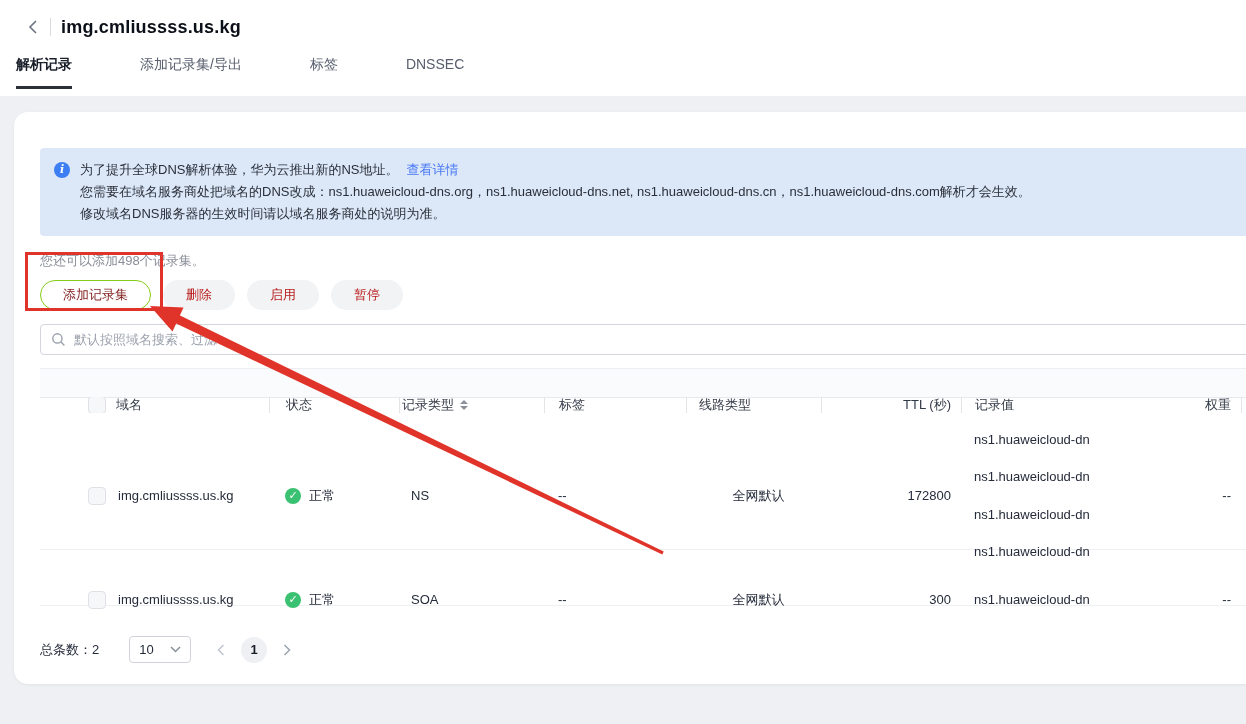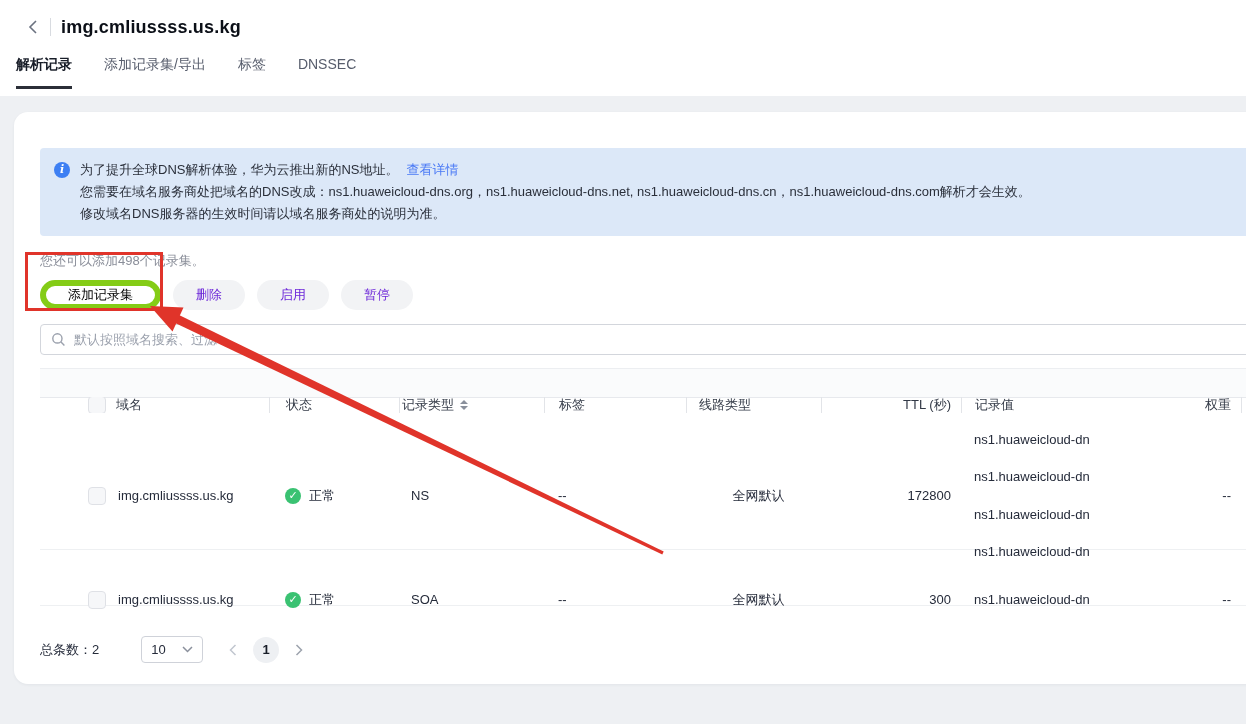--- a/index.html
+++ b/index.html
@@ -15,21 +15,21 @@
   
   .top-header {
     position:absolute; left:0; top:0; width:1246px; height:96px;
     background:#ffffff;
   }
   .title-row { display:flex; align-items:center; padding:16px 0 0 22px; }
   .back-btn { width:22px; height:22px; display:flex; align-items:center; justify-content:center; cursor:pointer; color:#6b7280; }
   .title-divider { width:1px; height:18px; background:#d8dbe0; margin:0 10px 0 6px; }
   .page-title { font-size:18px; font-weight:bold; color:#0b0f17; letter-spacing:.2px; }
 
-  .tabs { display:flex; gap:32px; padding-left:16px; margin-top:18px; }
+  .tabs { display:flex; gap:68px; padding-left:16px; margin-top:18px; }
   .tab { font-size:14px; color:#575d6c; padding-bottom:12px; cursor:pointer; }
   .tab.active { color:#181d28; font-weight:bold; border-bottom:3px solid #2b2f38; }
 
   
   .card {
     position:absolute; left:14px; top:112px; width:1500px; height:572px;
     background:#ffffff; border-radius:14px;
     box-shadow:0 1px 3px rgba(40,50,70,.06);
     padding:36px 0 0 26px;
     overflow:hidden;
@@ -51,22 +51,22 @@
   .banner-link { color:#4a79f5; margin-left:8px; cursor:pointer; text-decoration:none; }
 
   
   .quota-text { margin-top:16px; color:#8a8e99; height:18px; }
   .btn-row { display:flex; gap:12px; margin-top:10px; align-items:center; }
   .btn {
     height:30px; padding:0 22px; border-radius:15px;
     display:flex; align-items:center; justify-content:center;
     font-size:13px; cursor:pointer; border:1px solid transparent;
   }
-  .btn-primary { background:#fff; border:6px solid #84cc16; color:#000000; }
-  .btn-disabled { background:#f2f3f5; color:#6d28d9; cursor:default; }
+  .btn-primary { background:#fff; border:1px solid #84cc16; color:#7f1d1d; }
+  .btn-disabled { background:#f2f3f5; color:#b91c1c; cursor:default; }
 
   
   .search-box {
     margin-top:14px; width:1420px; height:31px;
     border:1px solid #d3d6dc; border-radius:4px; background:#fff;
     display:flex; align-items:center; padding:0 10px; gap:8px;
   }
   .search-box input {
     border:none; outline:none; flex:1; font-size:13px; color:#252b3a;
     font-family:inherit; background:transparent;
@@ -114,21 +114,21 @@
   .row-1 { height:152px; }
   .row-2 { height:56px; }
   .val-line { line-height:37.5px; height:37.5px; }
 
   
   .table-footer { display:flex; align-items:center; margin-top:30px; gap:14px; }
   .total-label { color:#252b3a; }
   .page-size {
     width:62px; height:27px; border:1px solid #cfd2d9; border-radius:4px;
     display:flex; align-items:center; justify-content:space-between;
-    padding:0 9px; cursor:pointer; background:#fff; margin-left:28px;
+    padding:0 9px; cursor:pointer; background:#fff; margin-left:16px;
   }
   .pager { display:flex; align-items:center; gap:8px; margin-left:4px; }
   .pg-btn { width:24px; height:24px; display:flex; align-items:center; justify-content:center; cursor:pointer; }
   .pg-num {
     width:26px; height:26px; border-radius:50%; background:#eef0f3;
     display:flex; align-items:center; justify-content:center;
     font-weight:bold; color:#181d28; cursor:pointer;
   }
 
   

